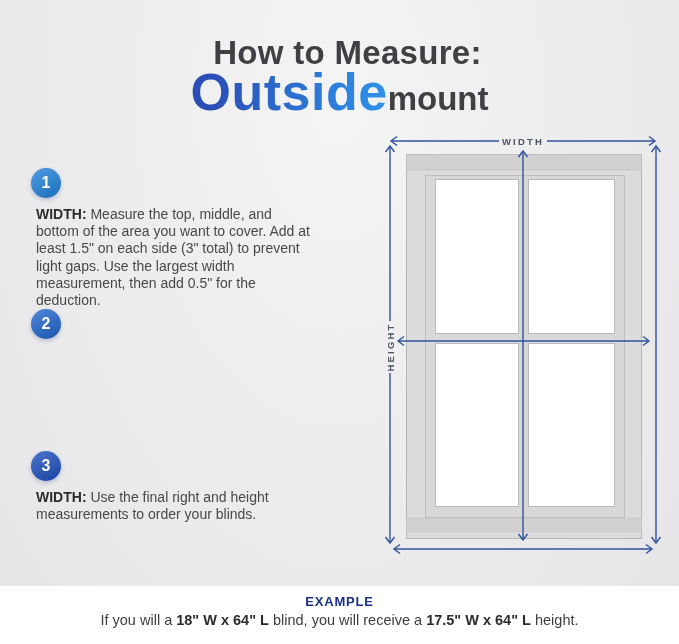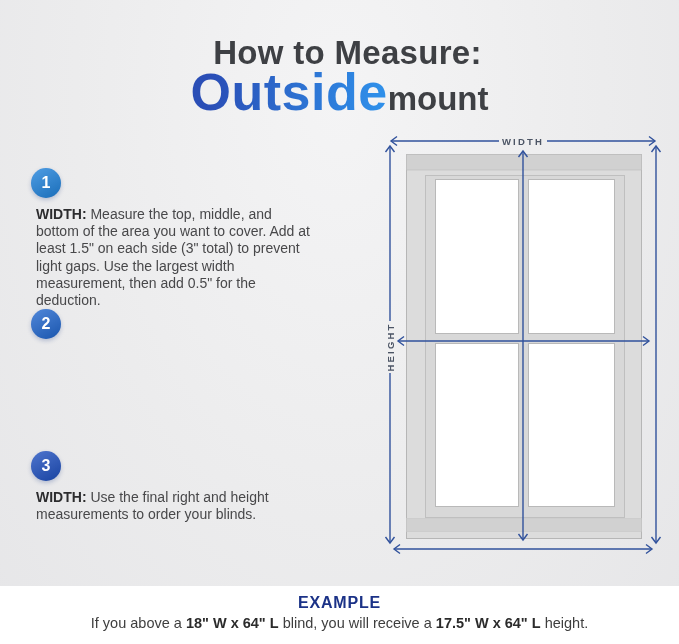--- a/index.html
+++ b/index.html
@@ -40,21 +40,21 @@
   .diagram line{stroke:var(--arrow,#31529c);stroke-width:1.4;}
   .diagram text{
     font-family:"Liberation Sans",sans-serif;font-size:9.5px;font-weight:bold;
     letter-spacing:2.2px;fill:var(--diagram_label,#4c5565);
   }
   
   footer{
     position:absolute;left:0;bottom:0;width:100%;height:58px;
     background:var(--footer_bg,#ffffff);text-align:center;
   }
-  .ex-head{margin-top:8px;font-size:16px;font-weight:bold;letter-spacing:.8px;color:var(--example_heading,#1b3287);}
+  .ex-head{margin-top:8px;font-size:13px;font-weight:bold;letter-spacing:.8px;color:var(--example_heading,#1b3287);}
   .ex-line{margin:3px 0 0;font-size:14.5px;color:#3e3e3e;}
   .ex-line b{color:#2b2b2b;}
 </style>
 </head>
 <body>
 
 <h1 class="title-line1">How to Measure:</h1>
 <div class="title-line2">
   <span class="accent">Outside</span><span class="suffix">mount</span>
 </div>
@@ -115,14 +115,14 @@
     <line x1="281" y1="21" x2="281" y2="418" marker-start="url(#chev)" marker-end="url(#chev)"></line>
     <line x1="19" y1="424" x2="277" y2="424" marker-start="url(#chev)" marker-end="url(#chev)"></line>
 
     <line x1="148" y1="26" x2="148" y2="415" marker-start="url(#chev)" marker-end="url(#chev)"></line>
     <line x1="23" y1="216" x2="274" y2="216" marker-start="url(#chev)" marker-end="url(#chev)"></line>
   </g>
 </svg>
 
 <footer>
   <div class="ex-head">EXAMPLE</div>
-  <p class="ex-line"><span>If you above a </span><b>18" W x 64" L</b><span> blind, you will receive a </span><b>17.5" W x 64" L</b><span> height.</span></p>
+  <p class="ex-line"><span>If you will a </span><b>18" W x 64" L</b><span> blind, you will receive a </span><b>17.5" W x 64" L</b><span> height.</span></p>
 </footer>
 
 </body></html>

